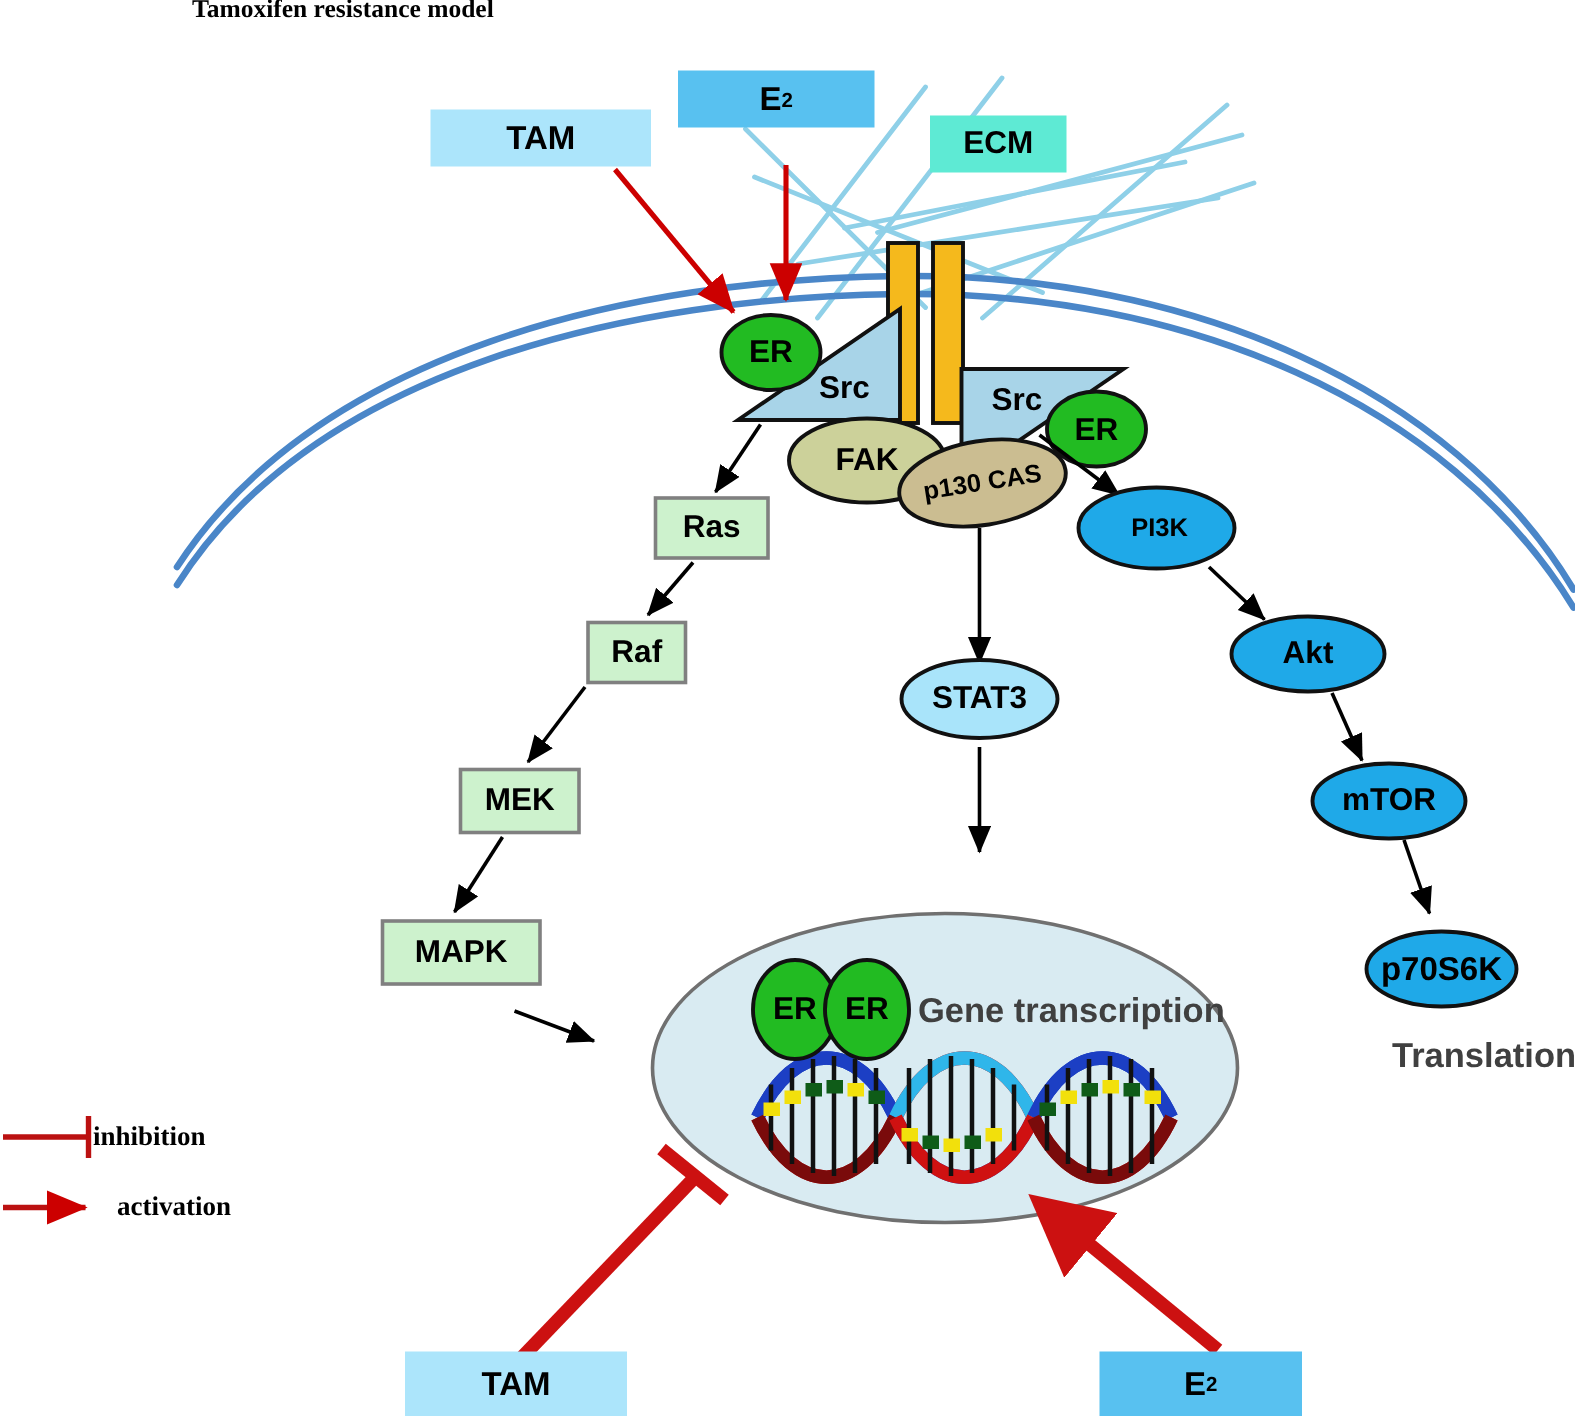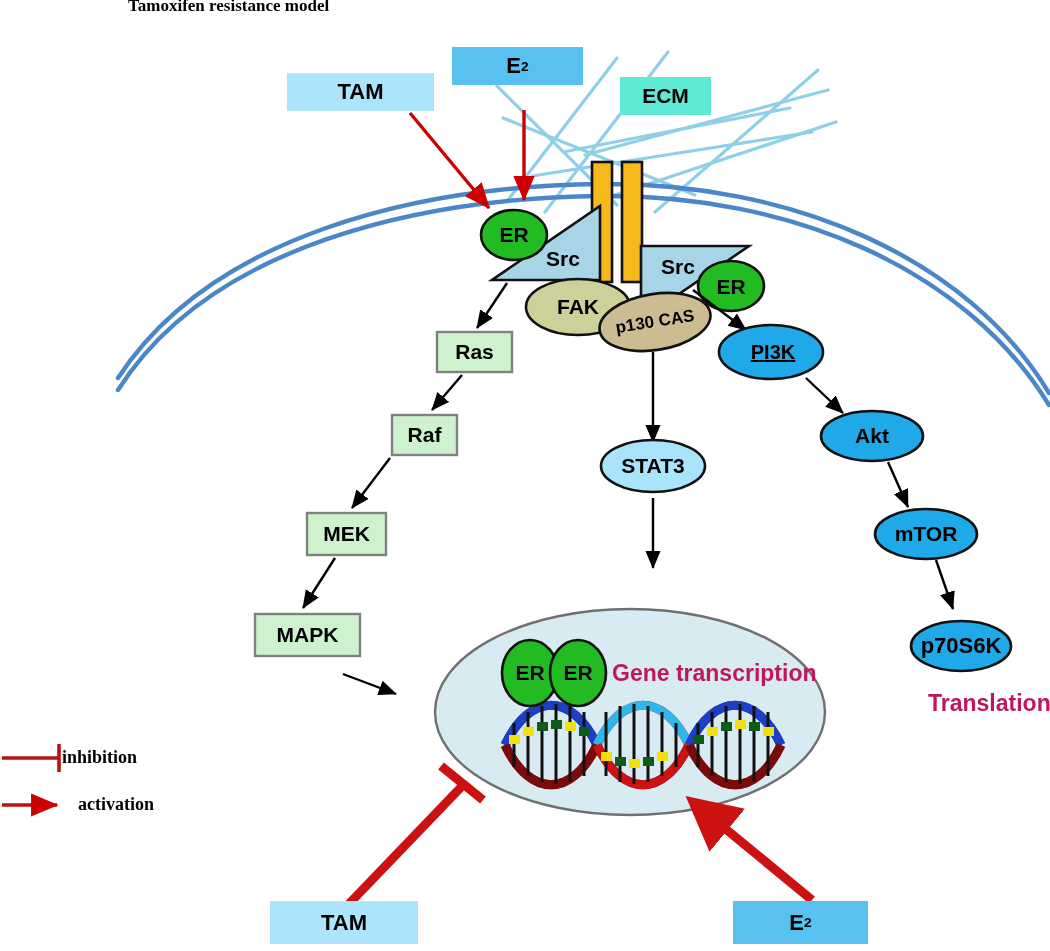--- a/index.html
+++ b/index.html
@@ -33,21 +33,21 @@
     position:absolute; display:flex; align-items:center; justify-content:center;
     font-family:"Liberation Sans",sans-serif; font-weight:bold; color:#000;
     pointer-events:none; white-space:nowrap;
   }
   .legtxt{
     position:absolute; font-family:"Liberation Serif",serif;
     font-weight:bold; font-size:18px; color:#000;
   }
   .plaintxt{
     position:absolute; font-family:"Liberation Sans",sans-serif;
-    font-weight:bold; color:#be185d; white-space:nowrap;
+    font-weight:bold; color:#404040; white-space:nowrap;
   }
 </style>
 </head>
 <body>
 
 <div id="stage">
 
   <svg id="scene" viewBox="0 0 1050 951">
     <defs>
       <marker id="arrowBlack" markerWidth="9" markerHeight="9" refX="7.2" refY="3.2" orient="auto" markerUnits="strokeWidth">
@@ -229,21 +229,21 @@
   <div class="nodetxt" style="left:650px;top:253px;width:56px;height:28px;font-size:21px;">Src</div>
   <div class="nodetxt" style="left:701px;top:272px;width:60px;height:30px;font-size:21px;">ER</div>
 
   <div class="nodetxt" style="left:437px;top:332px;width:75px;height:40px;font-size:21px;">Ras</div>
   <div class="nodetxt" style="left:392px;top:415px;width:65px;height:40px;font-size:21px;">Raf</div>
   <div class="nodetxt" style="left:307px;top:513px;width:79px;height:42px;font-size:21px;">MEK</div>
   <div class="nodetxt" style="left:255px;top:614px;width:105px;height:42px;font-size:21px;">MAPK</div>
 
   <div class="nodetxt" style="left:601px;top:452px;width:104px;height:28px;font-size:21px;">STAT3</div>
 
-  <div class="nodetxt" style="left:719px;top:338px;width:108px;height:28px;font-size:20px;text-decoration:underline;">PI3K</div>
+  <div class="nodetxt" style="left:719px;top:338px;width:108px;height:28px;font-size:17px;">PI3K</div>
   <div class="nodetxt" style="left:821px;top:422px;width:102px;height:28px;font-size:21px;">Akt</div>
   <div class="nodetxt" style="left:875px;top:520px;width:102px;height:28px;font-size:21px;">mTOR</div>
   <div class="nodetxt" style="left:911px;top:633px;width:100px;height:26px;font-size:22px;">p70S6K</div>
   <div class="plaintxt" style="left:928px;top:690px;font-size:23px;">Translation</div>
 
   <div class="nodetxt" style="left:502px;top:658px;width:56px;height:30px;font-size:21px;">ER</div>
   <div class="nodetxt" style="left:550px;top:658px;width:56px;height:30px;font-size:21px;">ER</div>
   <div class="plaintxt" style="left:612px;top:660px;font-size:23px;">Gene transcription</div>
 
   <div class="legtxt" style="left:62px;top:747px;">inhibition</div>

